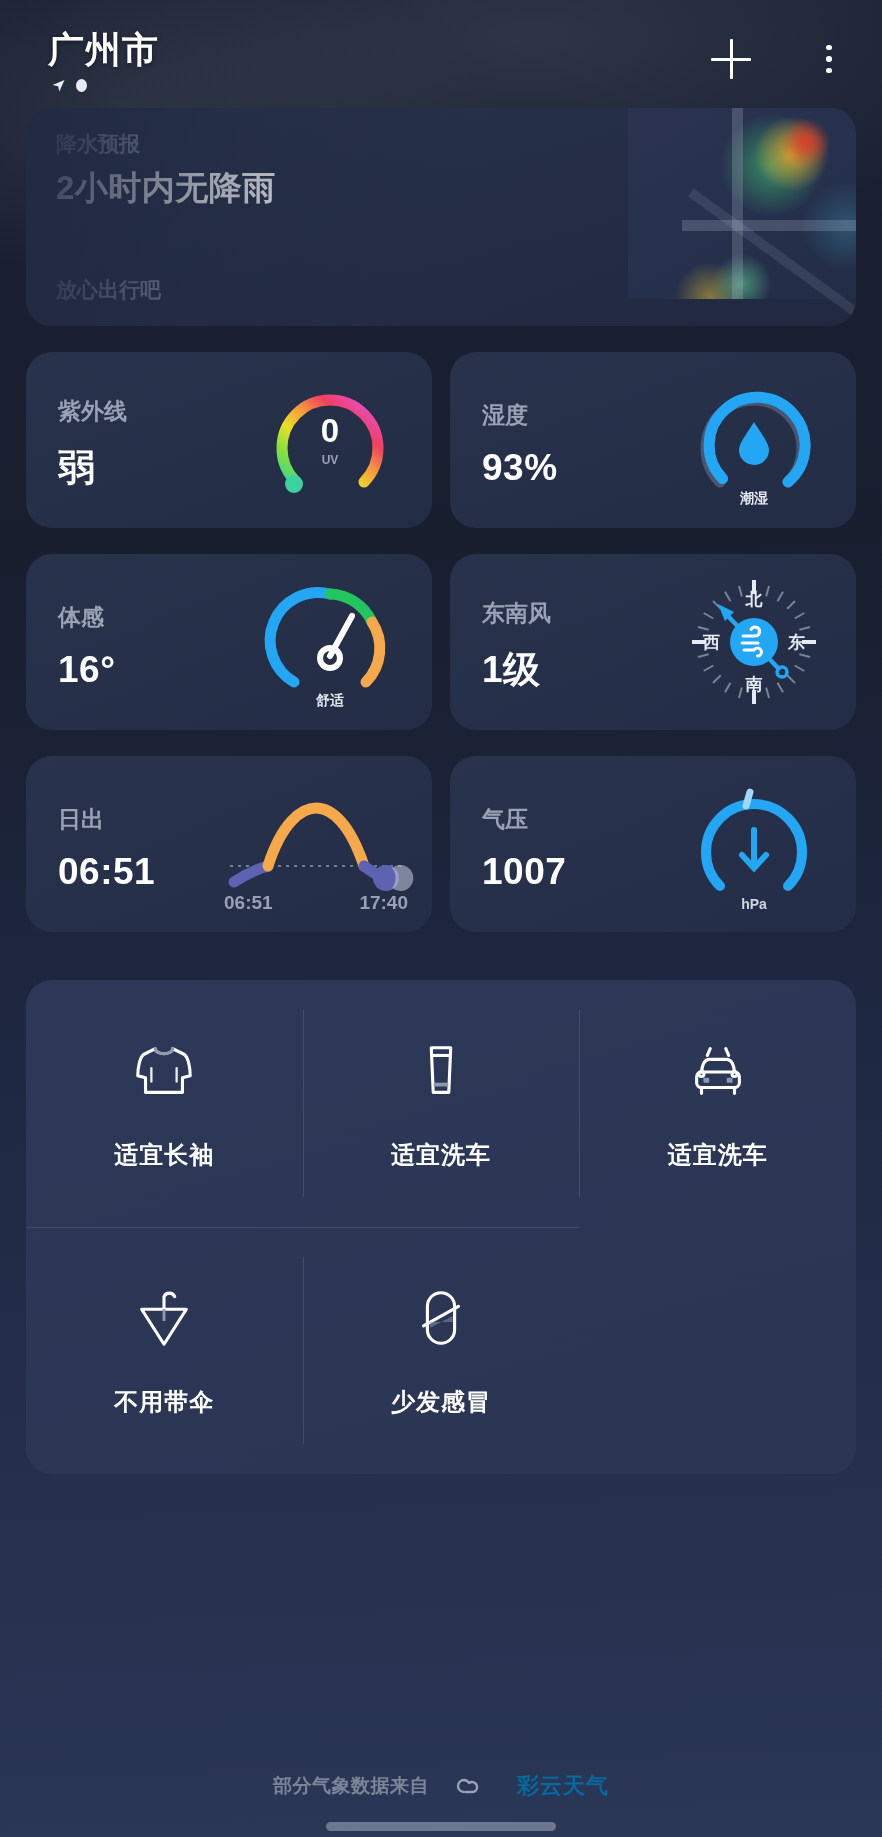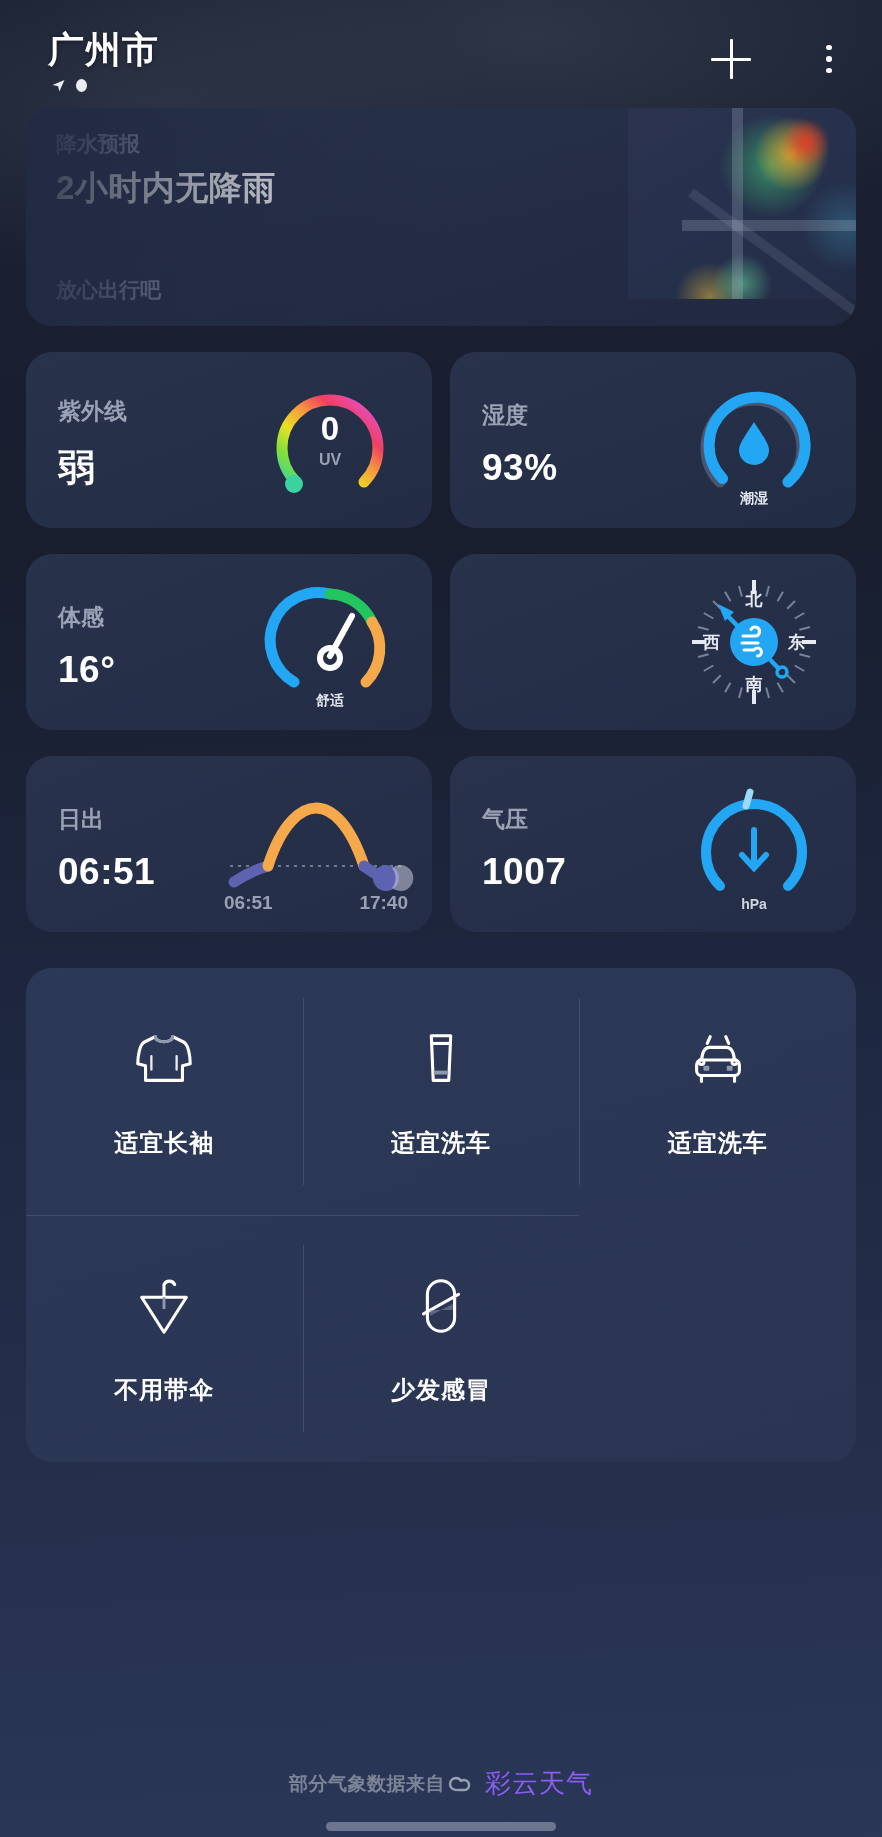--- a/index.html
+++ b/index.html
@@ -87,38 +87,38 @@
   .metric-gauge {
     position: absolute; right: 14px; top: 0; height: 100%; width: 176px;
     display: flex; align-items: center; justify-content: center;
   }
   .gauge-box { position: relative; width: 140px; height: 140px; }
   .gauge-center {
     position: absolute; inset: 0; display: flex; flex-direction: column;
     align-items: center; justify-content: center;
   }
   .gauge-num { font-size: 33px; font-weight: bold; line-height: 1; }
-  .gauge-unit { font-size: 16px; color: #9aa3b5; font-weight: bold; margin-top: 6px; }
+  .gauge-unit { font-size: 12px; color: #9aa3b5; font-weight: bold; margin-top: 6px; }
   .gauge-sub {
     position: absolute; left: 0; right: 0; bottom: 2px; text-align: center;
     font-size: 14px; font-weight: bold; color: #e4e8f0;
   }
   .gauge-sub.dim { color: #cfd6e2; }
 
   
   .sun-graph { position: absolute; right: 16px; top: 0; height: 100%; width: 200px; }
   .sun-times {
     position: absolute; bottom: 18px; left: 0; right: 0;
     display: flex; justify-content: space-between; padding: 0 8px;
     font-size: 19px; color: #98a1b4; font-weight: bold;
   }
 
   
   .tiles {
-    margin: 36px 26px 0 26px;
+    margin: 48px 26px 0 26px;
     background: linear-gradient(165deg, rgba(45,57,88,0.96), rgba(42,54,84,0.92));
     border-radius: 26px; overflow: hidden;
     display: grid; grid-template-columns: repeat(3, 1fr); grid-template-rows: 1fr 1fr;
     height: 494px;
   }
   .tile {
     display: flex; flex-direction: column; align-items: center; justify-content: center;
     gap: 34px; position: relative;
   }
   .tile + .tile::before {
@@ -134,24 +134,24 @@
   .tile:nth-child(5)::before, .tile:nth-child(6)::before {
     content: ""; position: absolute; left: 0; top: 12%; bottom: 12%;
     width: 1px; background: rgba(150,165,195,.22);
   }
   .tile-icon { width: 68px; height: 68px; display: block; }
   .tile-label { font-size: 24px; font-weight: bold; color: #fff; letter-spacing: 1px; }
 
   
   .footer {
     position: absolute; left: 0; right: 0; bottom: 36px;
-    display: flex; align-items: center; justify-content: center; gap: 2px;
+    display: flex; align-items: center; justify-content: center; gap: 26px;
   }
   .footer-text { font-size: 19px; color: #7c8597; font-weight: bold; letter-spacing: .5px; }
-  .footer-brand { font-size: 26px; color: #8b5cf6; font-weight: normal; letter-spacing: 1px; }
+  .footer-brand { font-size: 22px; color: #0369a1; font-weight: bold; letter-spacing: 1px; }
   .home-indicator {
     position: absolute; bottom: 6px; left: 50%; transform: translateX(-50%);
     width: 230px; height: 9px; border-radius: 5px; background: rgba(200,208,222,.42);
   }
 </style>
 </head>
 <body>
 
 <div class="header">
   <div class="city-wrap">
@@ -258,20 +258,24 @@
           <path d="M112 50 A48 48 0 0 1 106 110" fill="none" stroke="#f5a94b" stroke-width="11" stroke-linecap="round"></path>
           <line x1="70" y1="84" x2="92" y2="44" stroke="#fff" stroke-width="6" stroke-linecap="round"></line>
           <circle cx="70" cy="86" r="10" fill="none" stroke="#fff" stroke-width="6"></circle>
         </svg>
         <div class="gauge-sub">舒适</div>
       </div>
     </div>
   </div>
 
   <div class="card metric-card">
+    <div class="metric-text">
+      <div class="metric-label">东南风</div>
+      <div class="metric-value">1级</div>
+    </div>
     <div class="metric-gauge">
       <div class="gauge-box">
         <svg viewBox="0 0 140 140" width="140" height="140">
           <g stroke="#8f9ab0" stroke-width="2.4">
             <line x1="70" y1="8" x2="70" y2="22" stroke="#e6eaf2" stroke-width="4"></line>
             <line x1="70" y1="118" x2="70" y2="132" stroke="#e6eaf2" stroke-width="4"></line>
             <line x1="8" y1="70" x2="22" y2="70" stroke="#e6eaf2" stroke-width="4"></line>
             <line x1="118" y1="70" x2="132" y2="70" stroke="#e6eaf2" stroke-width="4"></line>
           </g>
           <g stroke="#78839b" stroke-width="2">

